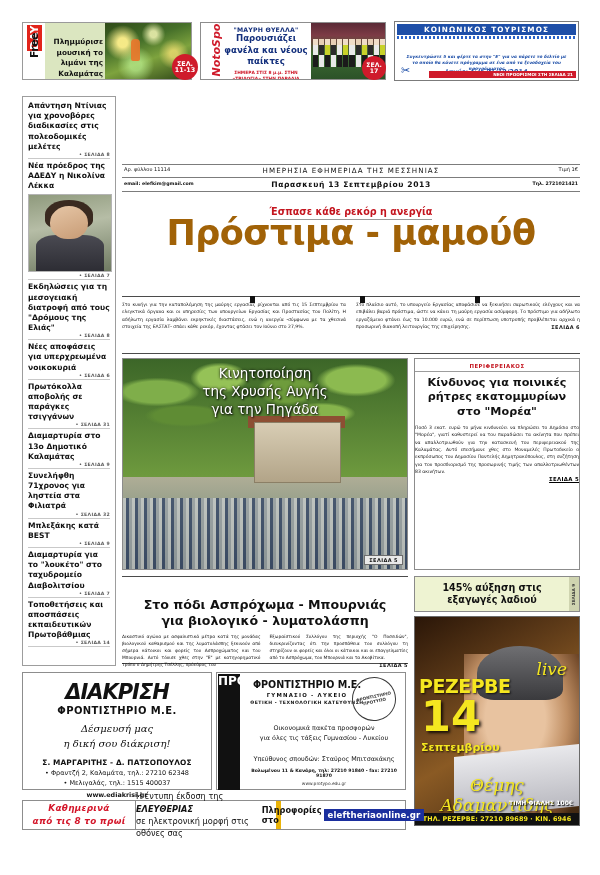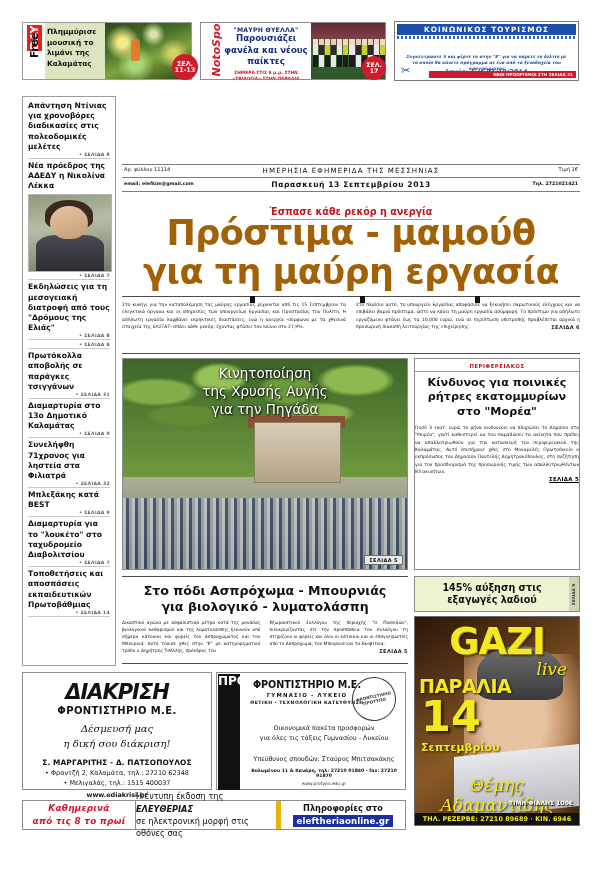--- a/index.html
+++ b/index.html
@@ -11,21 +11,21 @@
   .abs{position:absolute;box-sizing:border-box;}
   
   #topads{left:0;top:0;width:600px;height:88px;background:#ffffff;}
   #ad-freeday{left:22px;top:22px;width:170px;height:58px;border:1px solid #9a9a9a;background:#dbe6c0;overflow:hidden;}
   .fd-rail{position:absolute;left:0;top:0;width:22px;height:100%;background:#ffffff;}
   .fd-free{position:absolute;left:-9px;top:16px;width:40px;transform:rotate(-90deg);
     font-weight:bold;font-size:11px;color:#111;letter-spacing:-0.5px;text-align:center;}
   .fd-day{position:absolute;left:4px;top:2px;width:15px;height:26px;background:#e2241b;color:#fff;
     font-weight:bold;font-size:11px;writing-mode:vertical-rl;text-orientation:mixed;
     display:flex;align-items:center;justify-content:center;transform:rotate(180deg);}
-  .fd-text{position:absolute;left:24px;top:4px;width:56px;font-size:7.3px;line-height:1.45;color:#101010;font-weight:600;}
+  .fd-text{position:absolute;left:24px;top:14px;width:56px;font-size:7.3px;line-height:1.45;color:#101010;font-weight:600;text-align:right;}
   .fd-photo{position:absolute;left:82px;top:0;width:88px;height:56px;
     background:
       radial-gradient(circle at 20% 35%, rgba(255,240,140,.95) 0 6%, rgba(0,0,0,0) 22%),
       radial-gradient(circle at 55% 20%, rgba(255,255,190,.8) 0 5%, rgba(0,0,0,0) 18%),
       radial-gradient(circle at 78% 55%, rgba(255,230,120,.7) 0 5%, rgba(0,0,0,0) 20%),
       radial-gradient(circle at 35% 75%, rgba(200,255,160,.6) 0 8%, rgba(0,0,0,0) 26%),
       linear-gradient(160deg,#2f4b18 0%,#46702a 35%,#7ea33e 60%,#2c4216 100%);}
   .fd-fig{position:absolute;left:26px;top:16px;width:9px;height:22px;background:#e8762a;border-radius:4px 4px 2px 2px;opacity:.92;}
   .sel-badge{position:absolute;border-radius:50%;background:#cf1b2b;color:#fff;
     display:flex;flex-direction:column;align-items:center;justify-content:center;
@@ -137,21 +137,21 @@
   
   #perif{left:414px;top:358px;width:166px;height:212px;border:1px solid #8c8c8c;background:#fff;padding:4px 0;}
   .pf-kick{text-align:center;font-size:5.4px;font-weight:bold;color:#c4151f;letter-spacing:.5px;
     border-bottom:1px solid #9c9c9c;padding-bottom:2px;}
   .pf-title{text-align:center;font-size:11.2px;font-weight:bold;color:#111;line-height:1.28;margin-top:4px;}
   .pf-body{font-size:4.55px;line-height:1.62;text-align:justify;color:#161616;margin-top:5px;}
   .pf-sel{text-align:right;font-weight:bold;font-size:5.4px;text-decoration:underline;letter-spacing:.3px;}
 
   
   #midstory{left:122px;top:576px;width:286px;height:88px;border-top:1.5px solid #4b4b4b;
-    border-bottom:1.5px solid #4b4b4b;padding-top:6px;}
+    border-bottom:1.5px solid #4b4b4b;padding-top:20px;}
   .ms-title{text-align:center;font-size:12.6px;font-weight:bold;color:#111;line-height:1.26;}
   .ms-cols{display:flex;gap:9px;margin-top:4px;}
   .ms-col{flex:1;font-size:4.4px;line-height:1.6;text-align:justify;color:#161616;}
 
   
   #olivebox{left:414px;top:576px;width:166px;height:36px;border:1px solid #8a8a8a;background:#eef3d2;
     display:flex;align-items:center;justify-content:center;}
   .ob-txt{text-align:center;font-size:9.6px;font-weight:bold;color:#111;line-height:1.3;padding-right:10px;}
   .ob-side{position:absolute;right:0;top:0;width:10px;height:100%;background:#cfd4b0;
     display:flex;align-items:center;justify-content:center;}
@@ -214,21 +214,21 @@
     font-weight:bold;color:#111;}
   .pt-web{position:absolute;left:28px;bottom:3px;width:158px;text-align:center;font-size:4.4px;color:#333;}
 
   
   #footer{left:22px;top:800px;width:384px;height:30px;border:1px solid #8d8d8d;background:#fff;display:flex;}
   .ft-a{width:112px;border-right:1px solid #8d8d8d;display:flex;align-items:center;justify-content:center;
     color:#d4162a;font-weight:bold;font-style:italic;font-size:8.8px;text-align:center;line-height:1.5;letter-spacing:.3px;}
   .ft-b{flex:1;border-right:5px solid #eab308;display:flex;align-items:center;justify-content:center;
     font-size:8.2px;text-align:left;line-height:1.5;color:#111;}
   .ft-b i{font-style:italic;font-weight:bold;}
-  .ft-c{width:124px;display:flex;flex-direction:column;align-items:center;justify-content:center;gap:2px;}
+  .ft-c{width:124px;display:flex;flex-direction:row;align-items:center;justify-content:center;gap:2px;}
   .ft-c .t1{font-size:8.2px;font-weight:bold;color:#111;}
   .ft-c .t2{font-size:8.6px;font-weight:bold;color:#fff;background:#1b2f9e;padding:1px 4px;letter-spacing:.1px;}
 </style>
 </head>
 <body>
 
 <div id="page">
 
   <div class="abs" id="topads">
 
@@ -300,20 +300,21 @@
         <div class="hair"></div>
         <div class="face"></div>
       </div>
       <div class="sb-page">• ΣΕΛΙΔΑ 7</div>
     </div>
     <div class="sb-item">
       <div class="sb-head">Εκδηλώσεις για τη μεσογειακή διατροφή από τους "Δρόμους της Ελιάς"</div>
       <div class="sb-page">• ΣΕΛΙΔΑ 8</div>
     </div>
     <div class="sb-item">
+      <div class="sb-head">Νέες αποφάσεις για υπερχρεωμένα νοικοκυριά</div>
       <div class="sb-page">• ΣΕΛΙΔΑ 6</div>
     </div>
     <div class="sb-item">
       <div class="sb-head">Πρωτόκολλα αποβολής σε παράγκες τσιγγάνων</div>
       <div class="sb-page">• ΣΕΛΙΔΑ 31</div>
     </div>
     <div class="sb-item">
       <div class="sb-head">Διαμαρτυρία στο 13ο Δημοτικό Καλαμάτας</div>
       <div class="sb-page">• ΣΕΛΙΔΑ 9</div>
     </div>
@@ -347,21 +348,20 @@
       <div class="ib-c2">Παρασκευή 13 Σεπτεμβρίου 2013</div>
       <div class="ib-r2">Τηλ. 2721021421</div>
     </div>
   </div>
 
   <div class="abs" id="kicker">
     <span class="kick-txt">Έσπασε κάθε ρεκόρ η ανεργία</span>
   </div>
   <div class="abs" id="headline">
     <div>Πρόστιμα - μαμούθ</div>
-    <div>για τη μαύρη εργασία</div>
   </div>
   <div class="abs" id="lead">
     <div class="sq" style="left:28%"></div>
     <div class="sq" style="left:52%"></div>
     <div class="sq" style="left:77%"></div>
     <div class="lead-col">Στο κυνήγι για την καταπολέμηση της μαύρης εργασίας ρίχνονται από τις 15 Σεπτεμβρίου τα ελεγκτικά όργανα και οι υπηρεσίες των υπουργείων Εργασίας και Προστασίας του Πολίτη. Η αδήλωτη εργασία λαμβάνει εκρηκτικές διαστάσεις, ενώ η ανεργία -σύμφωνα με τα χθεσινά στοιχεία της ΕΛΣΤΑΤ- σπάει κάθε ρεκόρ, έχοντας φτάσει τον Ιούνιο στο 27,9%.</div>
     <div class="lead-col">
       <span>Στο πλαίσιο αυτό, το υπουργείο Εργασίας αποφάσισε να ξεκινήσει σαρωτικούς ελέγχους και να επιβάλει βαριά πρόστιμα, ώστε να κάνει τη μαύρη εργασία ασύμφορη. Το πρόστιμο για αδήλωτο εργαζόμενο φτάνει έως τα 10.000 ευρώ, ενώ σε περίπτωση υποτροπής προβλέπεται αρχικά η προσωρινή διακοπή λειτουργίας της επιχείρησης.</span>
       <span class="lead-sel">ΣΕΛΙΔΑ 6</span>
     </div>
@@ -408,23 +408,22 @@
     </div>
     <div class="ob-side">
       <span>ΣΕΛΙΔΑ 9</span>
     </div>
   </div>
 
   <div class="abs" id="gazi">
     <div class="gz-face"></div>
     <div class="gz-hair"></div>
     <div class="gz-shirt"></div>
-    <div class="gz-gazi">GAZI</div>
     <div class="gz-live">live</div>
-    <div class="gz-sab">ΠΑΡΑΛΙΑ</div>
+    <div class="gz-sab">ΡΕΖΕΡΒΕ</div>
     <div class="gz-14">14</div>
     <div class="gz-sept">Σεπτεμβρίου</div>
     <div class="gz-name">Θέμης Αδαμαντίδης</div>
     <div class="gz-price">ΤΙΜΗ ΦΙΑΛΗΣ 100€</div>
     <div class="gz-tel">ΤΗΛ. ΡΕΖΕΡΒΕ: 27210 89689 · ΚΙΝ. 6946 655438</div>
   </div>
 
   <div class="abs" id="ad-diakrisi">
     <div class="dk-logo">ΔΙΑΚΡΙΣΗ</div>
     <div class="dk-sub">ΦΡΟΝΤΙΣΤΗΡΙΟ Μ.Ε.</div>

